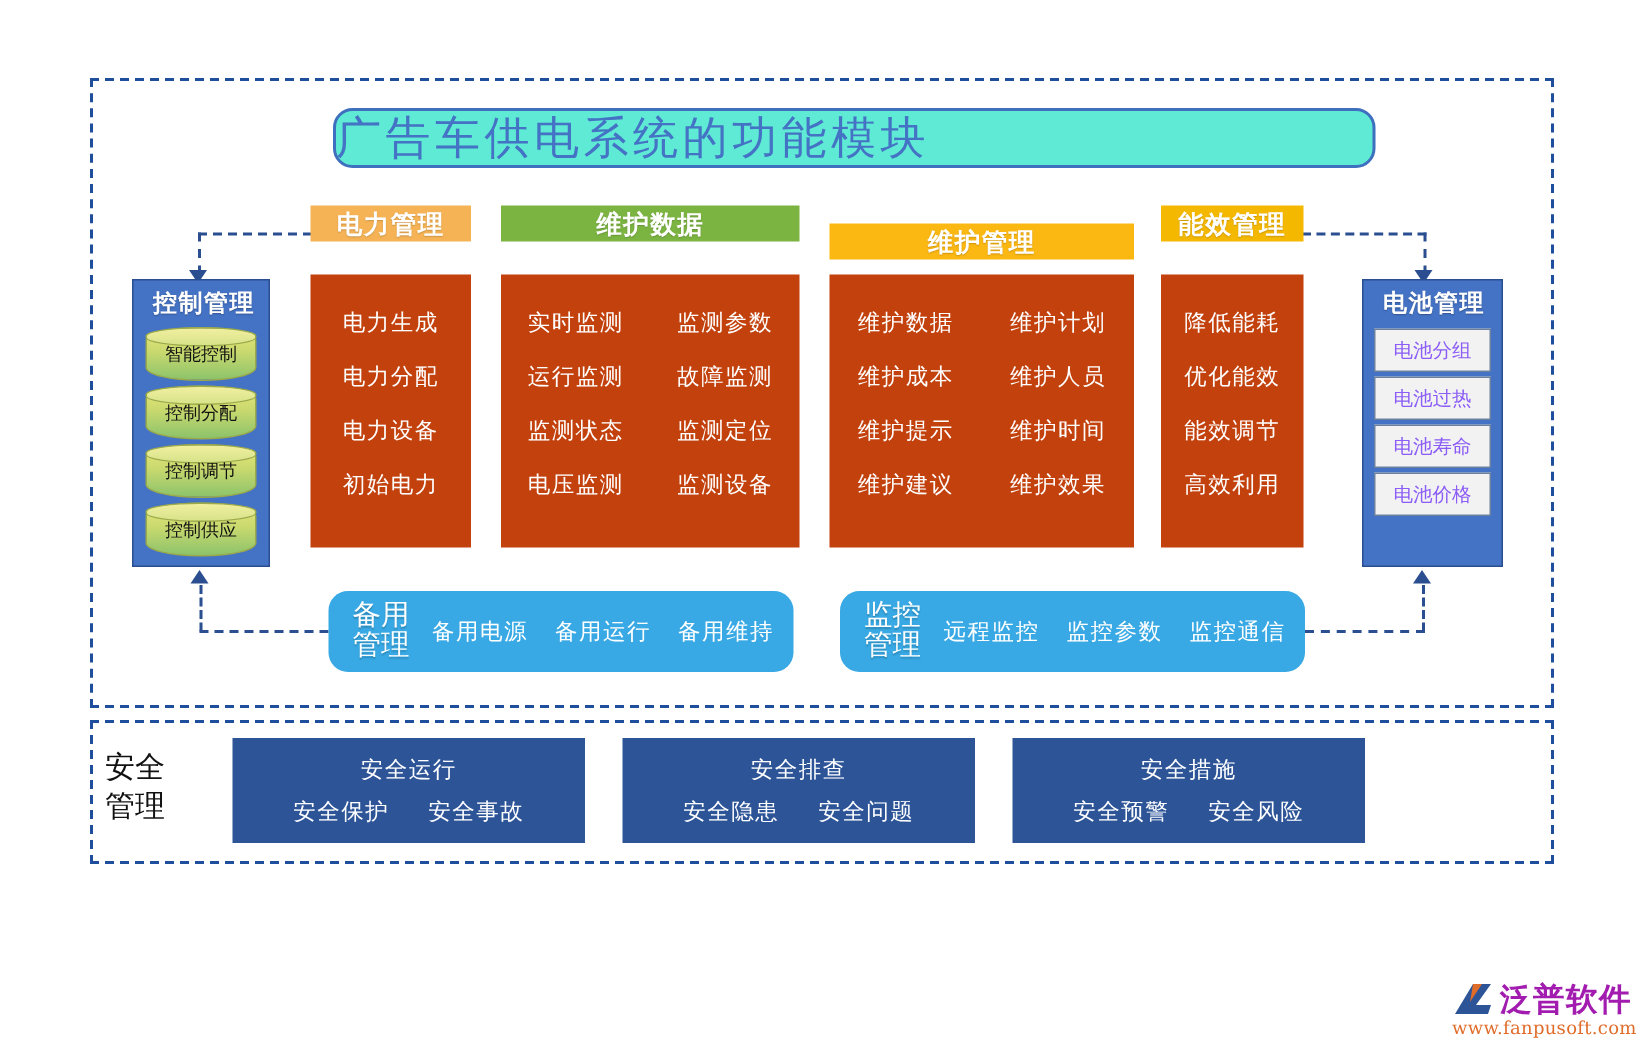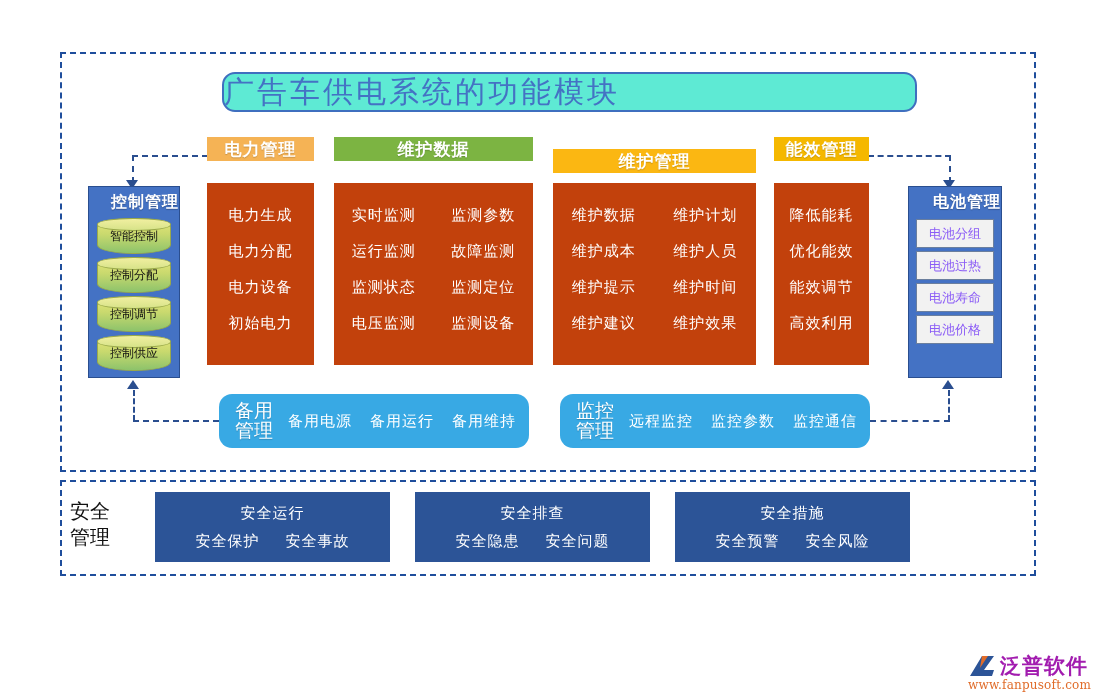--- a/index.html
+++ b/index.html
@@ -58,21 +58,21 @@
     color:#ffffff;font-size:15px;letter-spacing:1px;white-space:nowrap;
     flex:1;text-align:center;
   }
 
   
   .side-panel{
     position:absolute;background:#4472C4;border:1px solid #2A4E8F;
     box-sizing:border-box;
   }
   .side-panel .sp-title{
-    text-align:right;color:#ffffff;font-size:16px;font-weight:bold;
+    text-align:left;color:#ffffff;font-size:16px;font-weight:bold;
     letter-spacing:1px;padding:5px 0 3px 13px;
     text-shadow:0 1px 1px rgba(0,0,0,.25);
   }
   .cyl{
     position:relative;margin:2px auto 3px auto;width:72px;height:34px;
     background:linear-gradient(180deg,#e8e67a 0%,#c9d96e 45%,#8dc36b 100%);
     border:1px solid #9aa94a;
     border-radius:36px/9px;
     display:flex;align-items:center;justify-content:center;
   }

